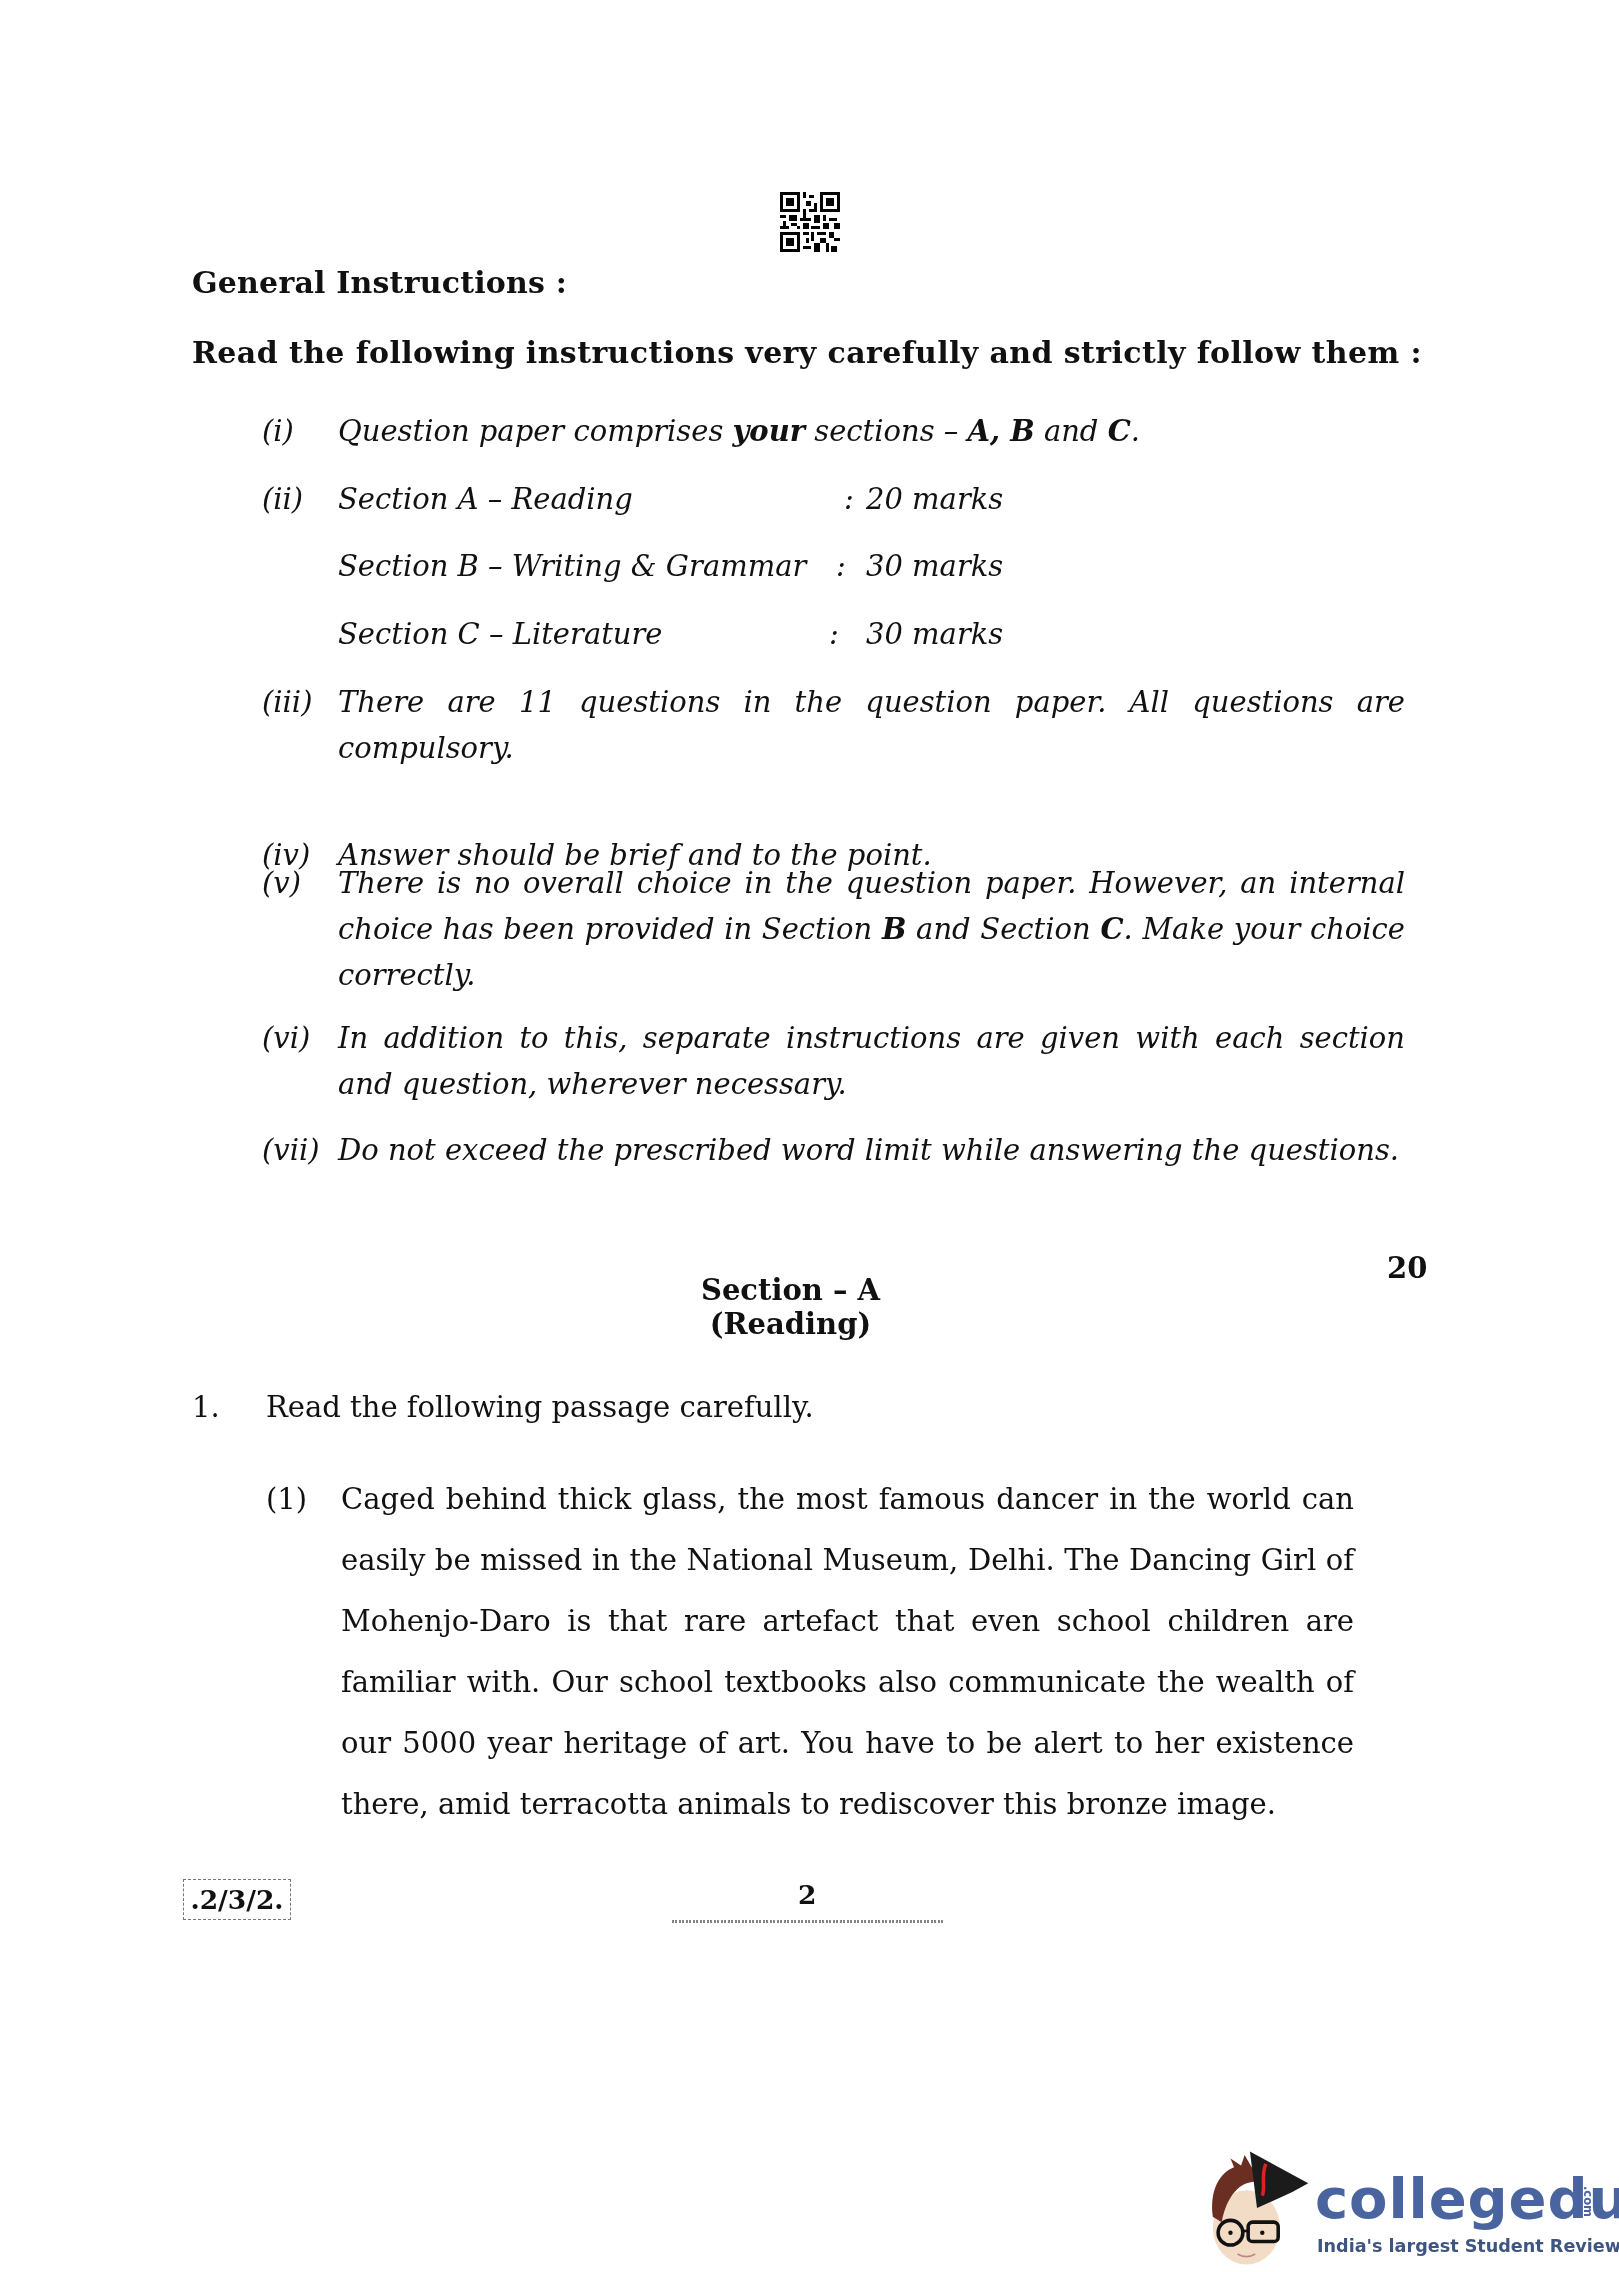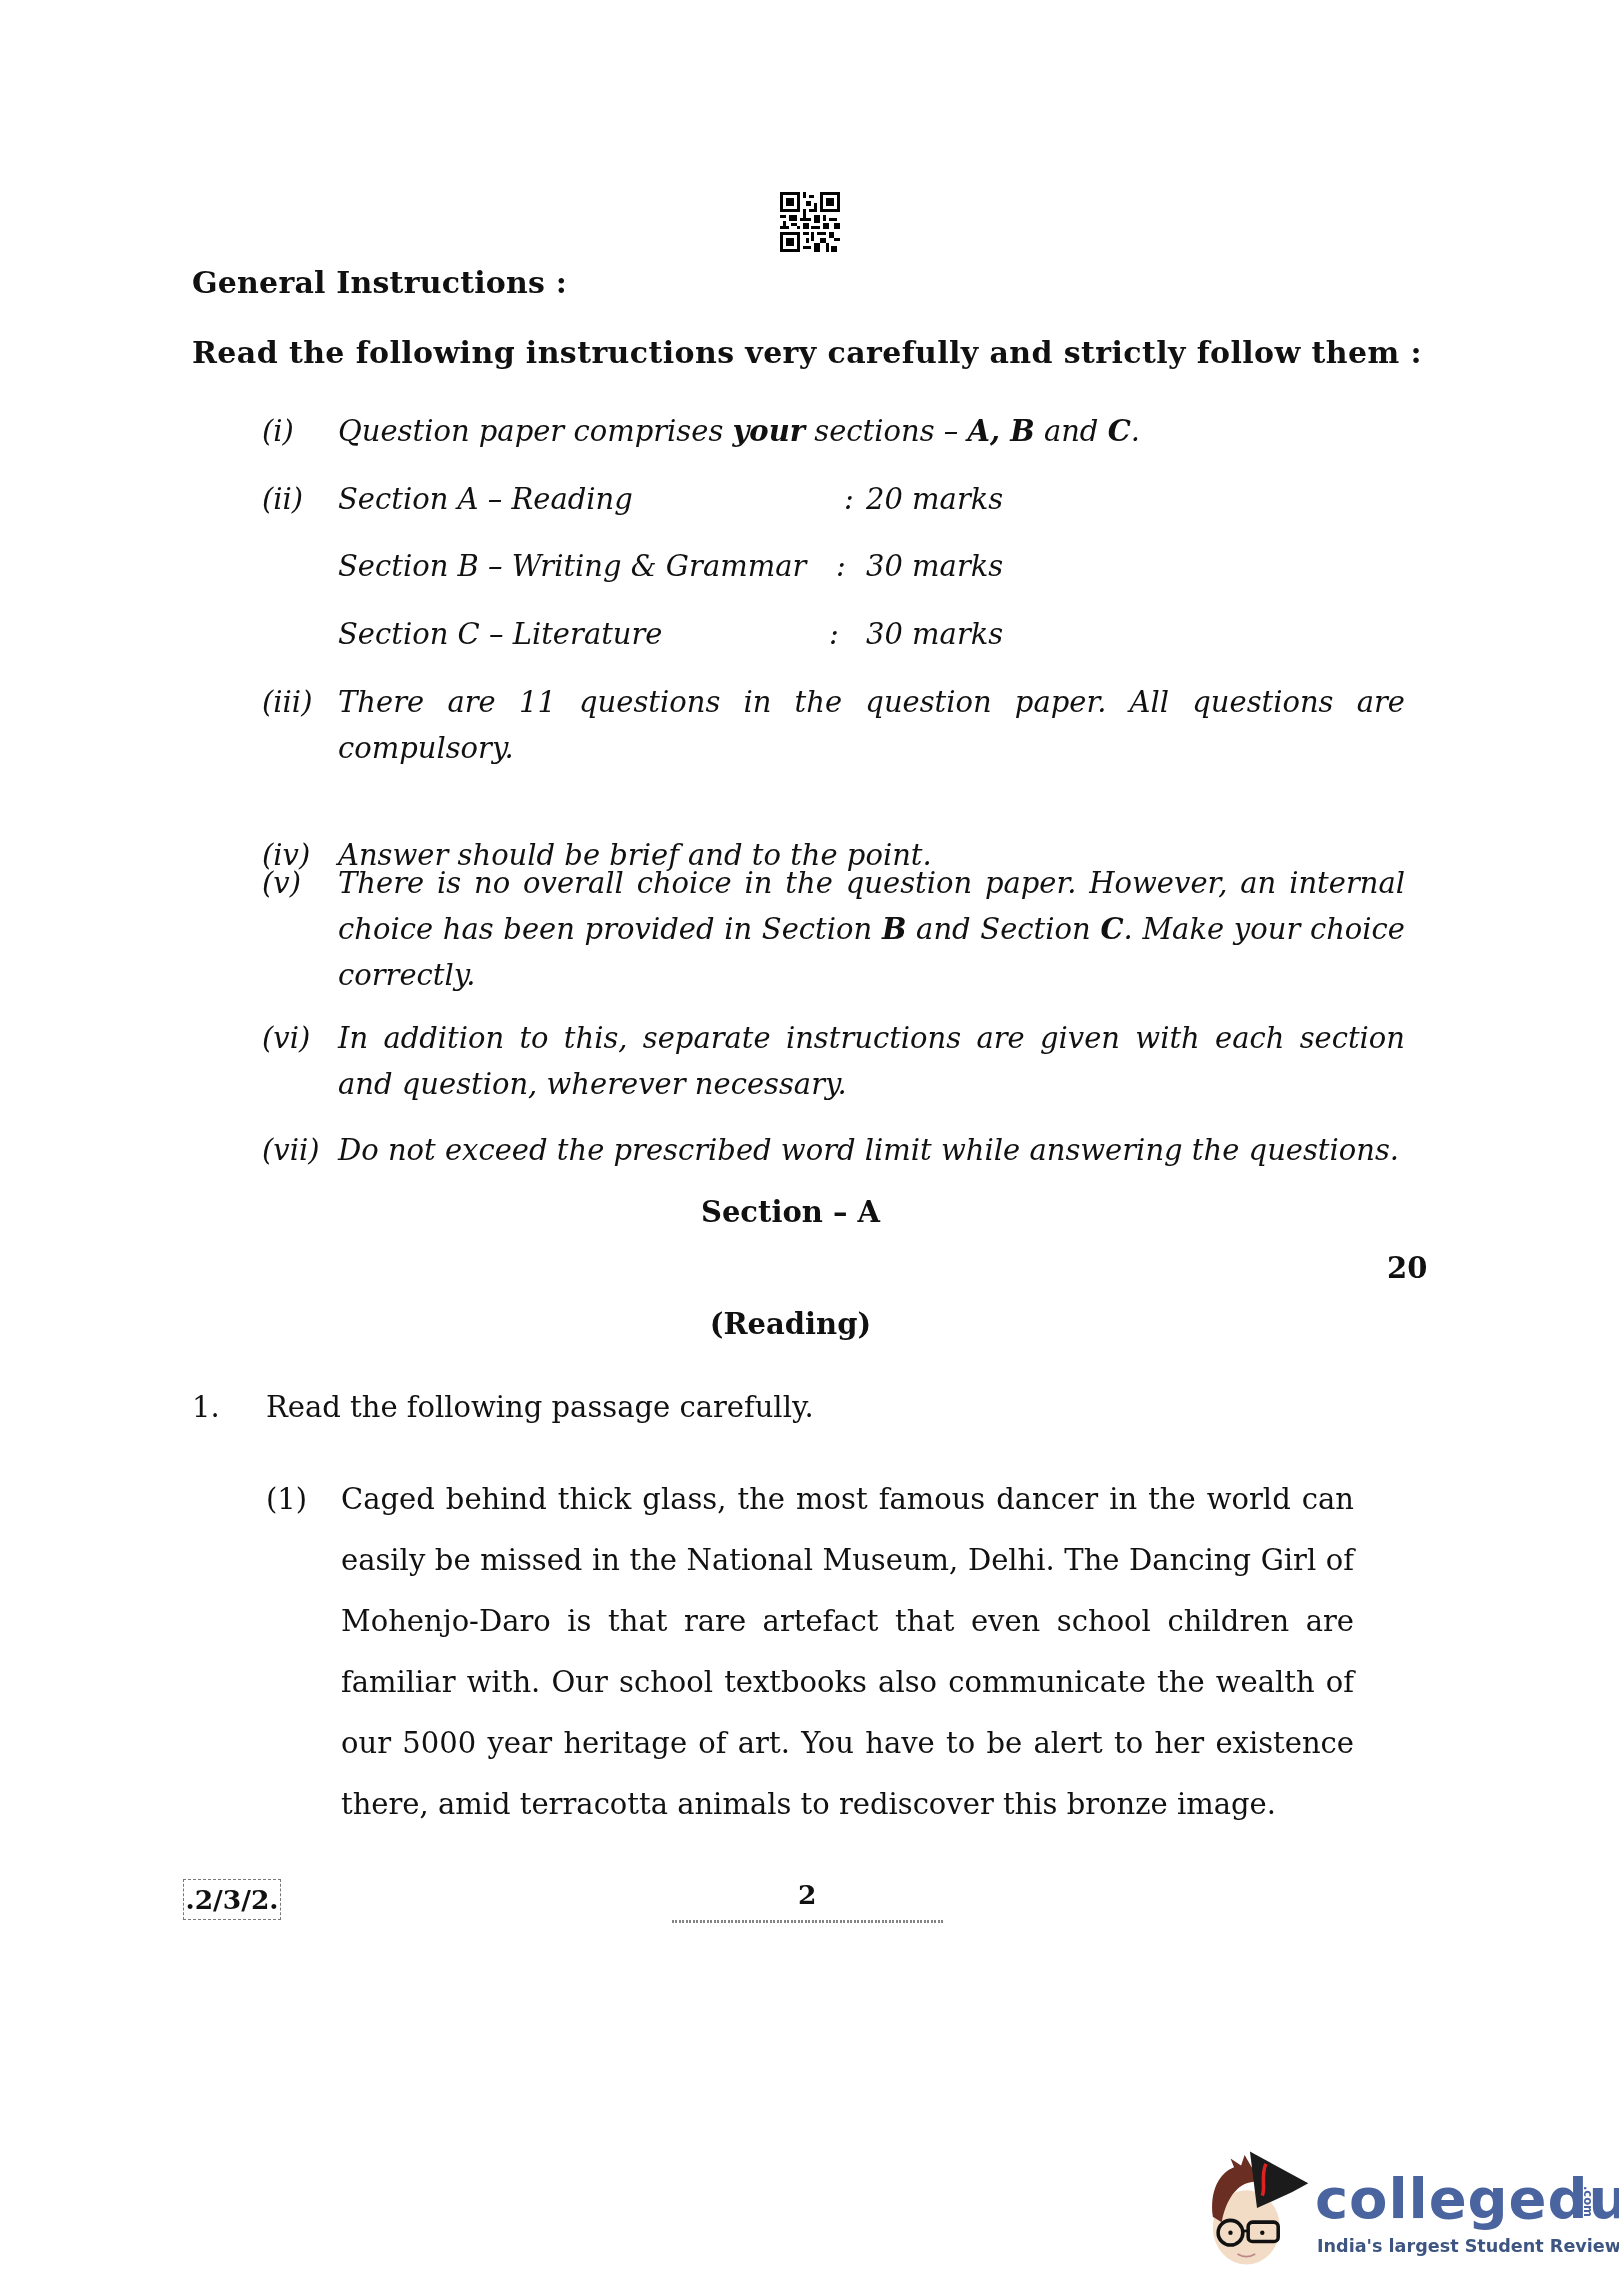--- a/index.html
+++ b/index.html
@@ -29,21 +29,21 @@
   .sec-marks { left: 1387px; top: 1251px; font-size: 29px; font-weight: bold; }
 
   .q1-num { left: 192px; top: 1390px; font-size: 29px; }
   .q1-txt { left: 266px; top: 1390px; font-size: 29px; }
 
   .para { left: 266px; top: 1469px; width: 1088px; font-size: 29px; line-height: 61px; }
   .para .num { position: absolute; left: 0; top: 0; }
   .para .txt { margin-left: 75px; text-align: justify; text-align-last: left; }
 
   
-  .code-box { left: 183px; top: 1879px; width: 98px; height: 41px; border: 1.3px dashed #777; box-sizing: border-box;
+  .code-box { left: 183px; top: 1879px; width: 108px; height: 41px; border: 1.3px dashed #777; box-sizing: border-box;
               font-size: 26.5px; font-weight: bold; text-align: center; line-height: 39px; }
   .page-no { left: 798px; top: 1879px; font-size: 26.5px; font-weight: bold; }
   .microline { left: 672px; top: 1920px; width: 272px; height: 2.6px;
                background: repeating-linear-gradient(90deg, #666 0 1.8px, transparent 1.8px 3.5px); opacity: 0.8; }
   .logo-word { left: 1315px; top: 2166px; font-family: "DejaVu Sans", "Liberation Sans", sans-serif;
                font-size: 56px; font-weight: bold; color: #4a64a0; letter-spacing: 0.9px; }
   .logo-com { left: 1595px; top: 2186px; font-family: "DejaVu Sans", sans-serif; font-size: 11.5px; color: #4a64a0;
               transform: rotate(90deg); transform-origin: left top; font-weight: bold; }
   .logo-tag { left: 1317px; top: 2236px; font-family: "DejaVu Sans", "Liberation Sans", sans-serif;
               font-size: 17.6px; font-weight: bold; color: #3d5580; white-space: nowrap; }
@@ -142,21 +142,21 @@
 <div class="abs instr" style="top:1015px;">
   <span class="num">(vi)</span>
   <div class="txt">In addition to this, separate instructions are given with each section and question, wherever necessary.</div>
 </div>
 
 <div class="abs instr" style="top:1127px;">
   <span class="num">(vii)</span>
   <div class="txt" style="white-space:nowrap;">Do not exceed the prescribed word limit while answering the questions.</div>
 </div>
 
-<div class="abs sec-title" style="top:1195px;">Section – A</div>
+<div class="abs sec-title" style="top:1273px;">Section – A</div>
 <div class="abs sec-marks">20</div>
 <div class="abs sec-title" style="top:1307px;">(Reading)</div>
 
 <div class="abs q1-num">1.</div>
 <div class="abs q1-txt">Read the following passage carefully.</div>
 
 <div class="abs para">
   <span class="num">(1)</span>
   <div class="txt">Caged behind thick glass, the most famous dancer in the world can easily be missed in the National Museum, Delhi. The Dancing Girl of Mohenjo-Daro is that rare artefact that even school children are familiar with. Our school textbooks also communicate the wealth of our 5000 year heritage of art. You have to be alert to her existence there, amid terracotta animals to rediscover this bronze image.</div>
 </div>

